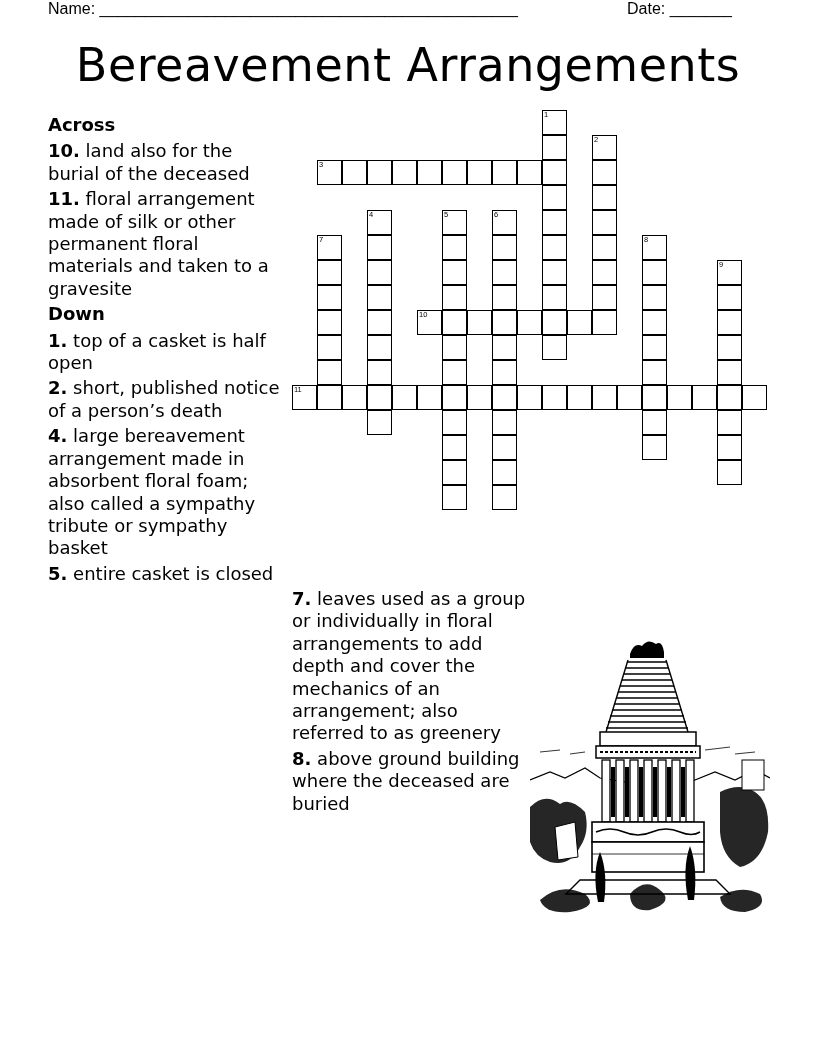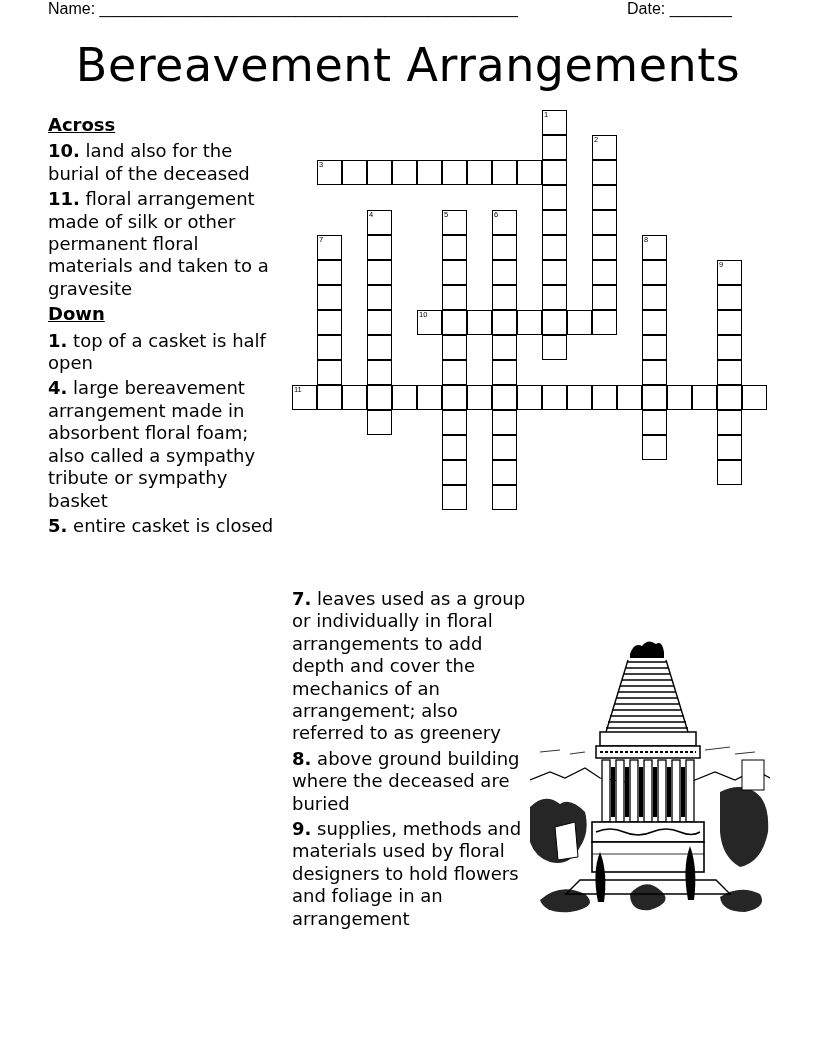--- a/index.html
+++ b/index.html
@@ -11,21 +11,21 @@
   #date-line { left: 627px; }
   .title {
     position: absolute; top: 34px; left: 0; width: 816px; text-align: center;
     font-family: "DejaVu Sans", sans-serif; font-size: 46px; line-height: 62px; letter-spacing: 0.5px;
   }
   .clues {
     position: absolute; font-family: "DejaVu Sans", sans-serif; font-size: 18px; line-height: 22.4px;
   }
   #clues-left { left: 48px; top: 114px; width: 240px; }
   #clues-right { left: 292px; top: 588px; width: 240px; }
-  .section-heading { font-weight: bold; text-decoration: underline; margin: 0 0 4px 0; }
+  .section-heading { font-weight: bold; margin: 0 0 4px 0; }
   .clue { margin: 0 0 3px 0; }
   .clue-num { font-weight: bold; }
   #grid { position: absolute; left: 0; top: 0; width: 816px; height: 1056px; pointer-events: none; }
   .cell {
     position: absolute; width: 25px; height: 25px; box-sizing: border-box;
     border: 1.5px solid #000; background: #fff; pointer-events: auto;
   }
   .cell-num {
     position: absolute; top: 0px; left: 1px; font-family: "Liberation Sans", sans-serif;
     font-size: 7.5px; line-height: 8px;
@@ -39,28 +39,28 @@
 <div class="header-line" id="date-line">Date: _______</div>
 
 <div class="title">Bereavement Arrangements</div>
 
 <div class="clues" id="clues-left">
   <div class="section-heading">Across</div>
   <div class="clue"><span class="clue-num">10.</span><span> land also for the burial of the deceased</span></div>
   <div class="clue"><span class="clue-num">11.</span><span> floral arrangement made of silk or other permanent floral materials and taken to a gravesite</span></div>
   <div class="section-heading">Down</div>
   <div class="clue"><span class="clue-num">1.</span><span> top of a casket is half open</span></div>
+  <div class="clue"><span class="clue-num">2.</span><span> short, published notice of a person’s death</span></div>
   <div class="clue"><span class="clue-num">4.</span><span> large bereavement arrangement made in absorbent floral foam; also called a sympathy tribute or sympathy basket</span></div>
   <div class="clue"><span class="clue-num">5.</span><span> entire casket is closed</span></div>
 </div>
 
 <div class="clues" id="clues-right">
   <div class="clue"><span class="clue-num">7.</span><span> leaves used as a group or individually in floral arrangements to add depth and cover the mechanics of an arrangement; also referred to as greenery</span></div>
   <div class="clue"><span class="clue-num">8.</span><span> above ground building where the deceased are buried</span></div>
-  <div class="clue"><span class="clue-num">9.</span><span> supplies, methods and materials used by floral designers to hold flowers and foliage in an arrangement</span></div>
 </div>
 
 <div id="grid">
     <div class="cell" style="left: 542px; top: 110px;">
       <span class="cell-num">1</span>
     </div>
     <div class="cell" style="left: 542px; top: 135px;"></div>
     <div class="cell" style="left: 542px; top: 160px;"></div>
     <div class="cell" style="left: 542px; top: 185px;"></div>
     <div class="cell" style="left: 542px; top: 210px;"></div>

